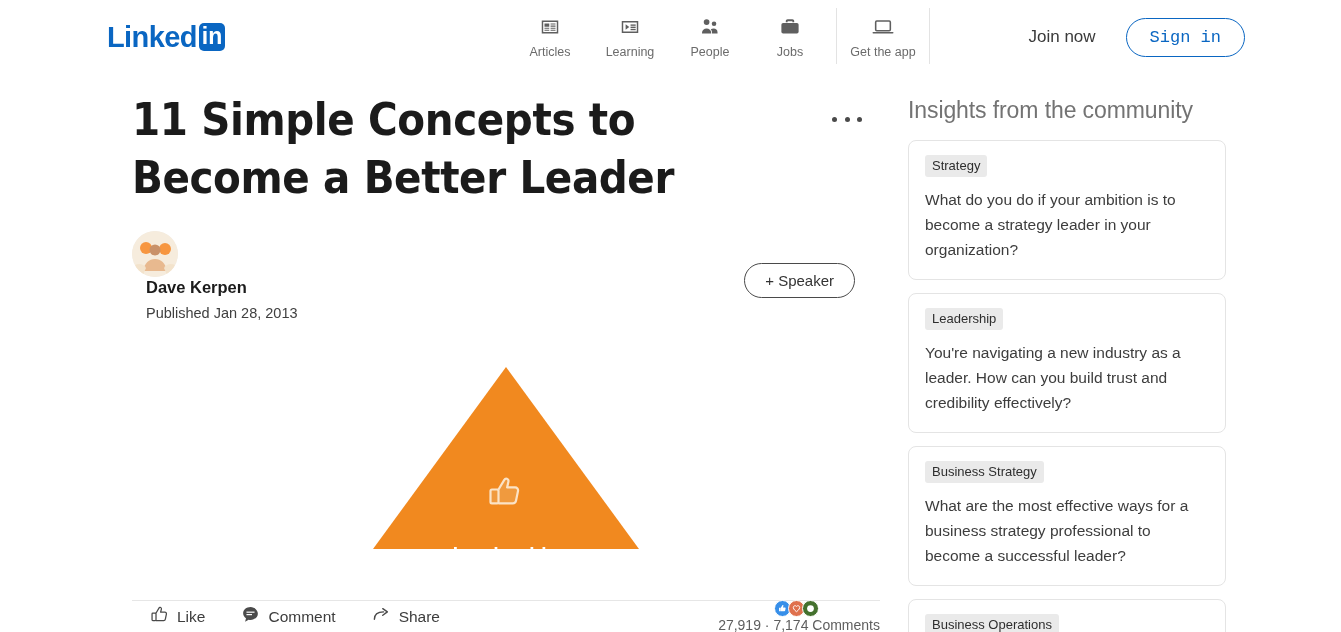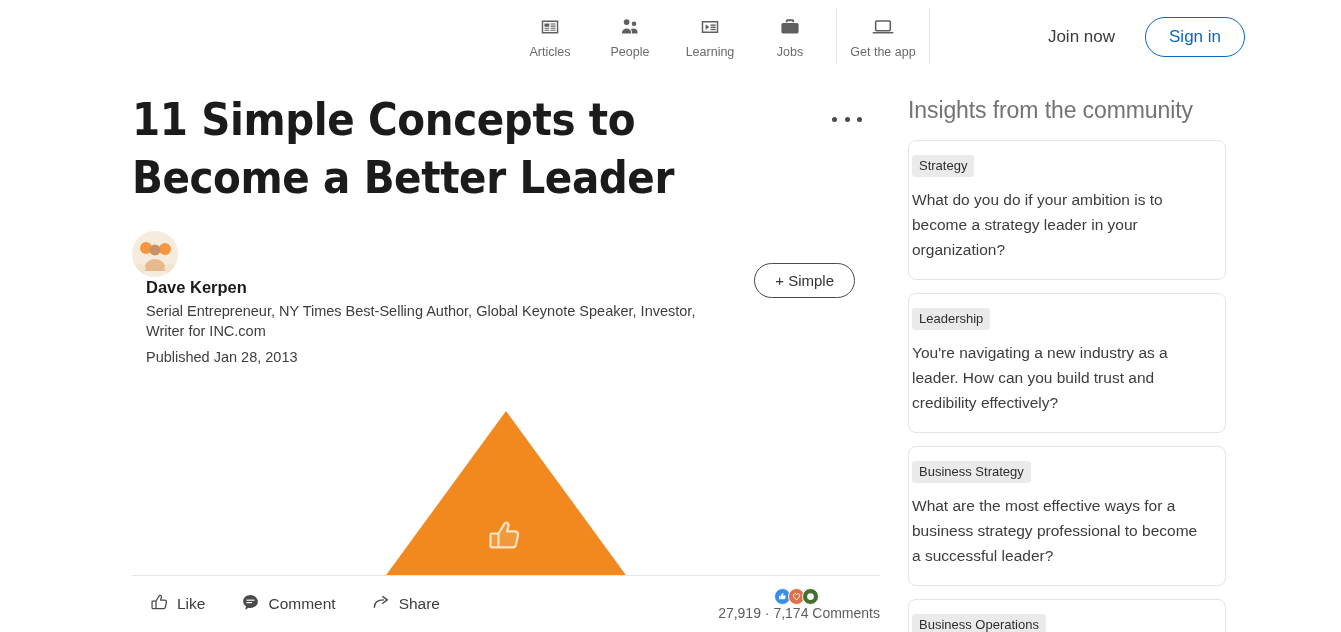--- a/index.html
+++ b/index.html
@@ -107,20 +107,21 @@
   .sign-in {
     font-size: 17px;
     color: #0a66c2;
     border: 1.4px solid #0a66c2;
     border-radius: 24px;
     padding: 9px 23px;
     margin-left: 14px;
     cursor: pointer;
     background: #fff;
     white-space: nowrap;
+    font-family: Liberation Mono, monospace;
   }
 
   
   .page {
     position: relative;
     width: 100%;
     height: 559px;
   }
 
   
@@ -244,21 +245,21 @@
     white-space: nowrap;
     letter-spacing: 0.5px;
   }
 
   
   .actionbar {
     position: absolute;
     left: 132px;
     bottom: 0;
     width: 748px;
-    height: 57px;
+    height: 32px;
     background: #fff;
     border-top: 1px solid #e6e6e6;
     display: flex;
     align-items: center;
   }
   .action {
     display: flex;
     align-items: center;
     cursor: pointer;
     margin-right: 36px;
@@ -308,21 +309,21 @@
     color: #737373;
     line-height: 30px;
     margin-top: 22px;
     margin-bottom: 15px;
     letter-spacing: -0.1px;
     white-space: nowrap;
   }
   .insight-card {
     border: 1px solid #e4e4e4;
     border-radius: 8px;
-    padding: 14px 16px 17px 3px;
+    padding: 14px 16px 17px 16px;
     margin-bottom: 13px;
     background: #fff;
     cursor: pointer;
   }
   .insight-tag {
     display: inline-block;
     background: #eaeaea;
     color: #2e2e2e;
     font-size: 13px;
     line-height: 18px;
@@ -334,55 +335,59 @@
     line-height: 25px;
     color: #3d3d3d;
     margin-top: 10px;
   }
 </style>
 </head>
 <body>
 
 <div class="header">
 
+  <div class="logo">
+    <span class="logo-word">Linked</span>
+    <span class="logo-badge">in</span>
+  </div>
 
   <div class="nav">
 
     <div class="nav-item">
       <span class="nav-ico">
         <svg width="22" height="22" viewBox="0 0 24 24" fill="currentColor">
           <path d="M3 5h18v14H3V5zm1.6 1.6v10.8h14.8V6.6H4.6zM6 8.2h5.2v3.4H6V8.2zm0 4.6h5.2v1.2H6v-1.2zm0 2.2h5.2v1.2H6v-1.2zM12.6 8.2H18v1.2h-5.4V8.2zm0 2.2H18v1.2h-5.4v-1.2zm0 2.4H18v1.2h-5.4v-1.2zm0 2.2H18v1.2h-5.4v-1.2z"></path>
         </svg>
       </span>
       <span class="nav-label">Articles</span>
-    </div>
-
-    <div class="nav-item">
-      <span class="nav-ico">
-        <svg width="22" height="22" viewBox="0 0 24 24" fill="currentColor">
-          <circle cx="8.3" cy="6.6" r="3.1"></circle>
-          <circle cx="16.4" cy="8.4" r="2.5"></circle>
-          <path d="M3.3 18.2c0-2.9 2.3-4.7 5-4.7s5 1.8 5 4.7v.9h-10v-.9z"></path>
-          <path d="M14.2 19.1v-1c0-1.5-.5-2.8-1.4-3.7.9-.5 2-.7 3.2-.7 2.3 0 4.2 1.5 4.2 3.9v1.5h-6z"></path>
-        </svg>
-      </span>
-      <span class="nav-label">People</span>
     </div>
 
     <div class="nav-item">
       <span class="nav-ico">
         <svg width="22" height="22" viewBox="0 0 24 24" fill="currentColor">
           <path d="M3 5.4h18v13.2H3V5.4zm1.6 1.6v10h14.8V7H4.6z"></path>
           <path d="M7.2 9.1l4 2.9-4 2.9V9.1z"></path>
           <rect x="12.6" y="9.2" width="5.6" height="1.5"></rect>
           <rect x="12.6" y="11.6" width="5.6" height="1.5"></rect>
           <rect x="12.6" y="14" width="5.6" height="1.5"></rect>
         </svg>
       </span>
       <span class="nav-label">Learning</span>
+    </div>
+
+    <div class="nav-item">
+      <span class="nav-ico">
+        <svg width="22" height="22" viewBox="0 0 24 24" fill="currentColor">
+          <circle cx="8.3" cy="6.6" r="3.1"></circle>
+          <circle cx="16.4" cy="8.4" r="2.5"></circle>
+          <path d="M3.3 18.2c0-2.9 2.3-4.7 5-4.7s5 1.8 5 4.7v.9h-10v-.9z"></path>
+          <path d="M14.2 19.1v-1c0-1.5-.5-2.8-1.4-3.7.9-.5 2-.7 3.2-.7 2.3 0 4.2 1.5 4.2 3.9v1.5h-6z"></path>
+        </svg>
+      </span>
+      <span class="nav-label">People</span>
     </div>
 
     <div class="nav-item">
       <span class="nav-ico">
         <svg width="22" height="22" viewBox="0 0 24 24" fill="currentColor">
           <path d="M9.4 3.6h5.2c1.1 0 2 .9 2 2v1.1h-2V5.8H9.4v.9h-2V5.6c0-1.1.9-2 2-2z"></path>
           <rect x="2.6" y="7.6" width="18.8" height="11.4" rx="1.9"></rect>
         </svg>
       </span>
       <span class="nav-label">Jobs</span>
@@ -430,24 +435,23 @@
           <circle cx="14" cy="17" r="6" fill="#f79640"></circle>
           <circle cx="33" cy="18" r="6" fill="#f79640"></circle>
           <circle cx="23" cy="19" r="5.5" fill="#c99169"></circle>
           <path d="M11 40c1.5-8 6-12 12-12s10.5 4 12 12z" fill="#e8b98f"></path>
           <path d="M3 34c4-2 9-1 11 3l-3 7H7z" fill="#f3e3cc"></path>
           <path d="M43 34c-4-2-9-1-11 3l3 7h4z" fill="#f3e3cc"></path>
         </svg>
       </div>
       <div class="author-meta">
         <div class="author-name">Dave Kerpen</div>
-        <div class="author-desc">Serial Entrepreneur, NY Times Best-Selling Author, Global Keynote Speaker, Investor, Writer for INC.com</div>
         <div class="published">Published Jan 28, 2013</div>
       </div>
-      <div class="follow-btn">+ Simple</div>
+      <div class="follow-btn">+ Speaker</div>
     </div>
 
     <div class="hero">
       <div class="triangle"></div>
       <div class="tri-thumb">
         <svg width="38" height="34" viewBox="0 0 38 34" fill="none" stroke="currentColor" stroke-width="2.2">
           <path d="M11.5 14.5l5.8-9.6c.6-1 1.6-1.5 2.6-1.1 1.3.5 1.8 1.7 1.5 3l-1.3 5.6h8c1.9 0 3.3 1.7 2.9 3.5l-2 9.8c-.3 1.5-1.6 2.6-3.2 2.6H11.5" stroke-linejoin="round" fill="#f09a3e"></path>
           <rect x="3.5" y="14.5" width="8" height="13.8" rx="1.4" fill="#f09a3e"></rect>
         </svg>
       </div>

